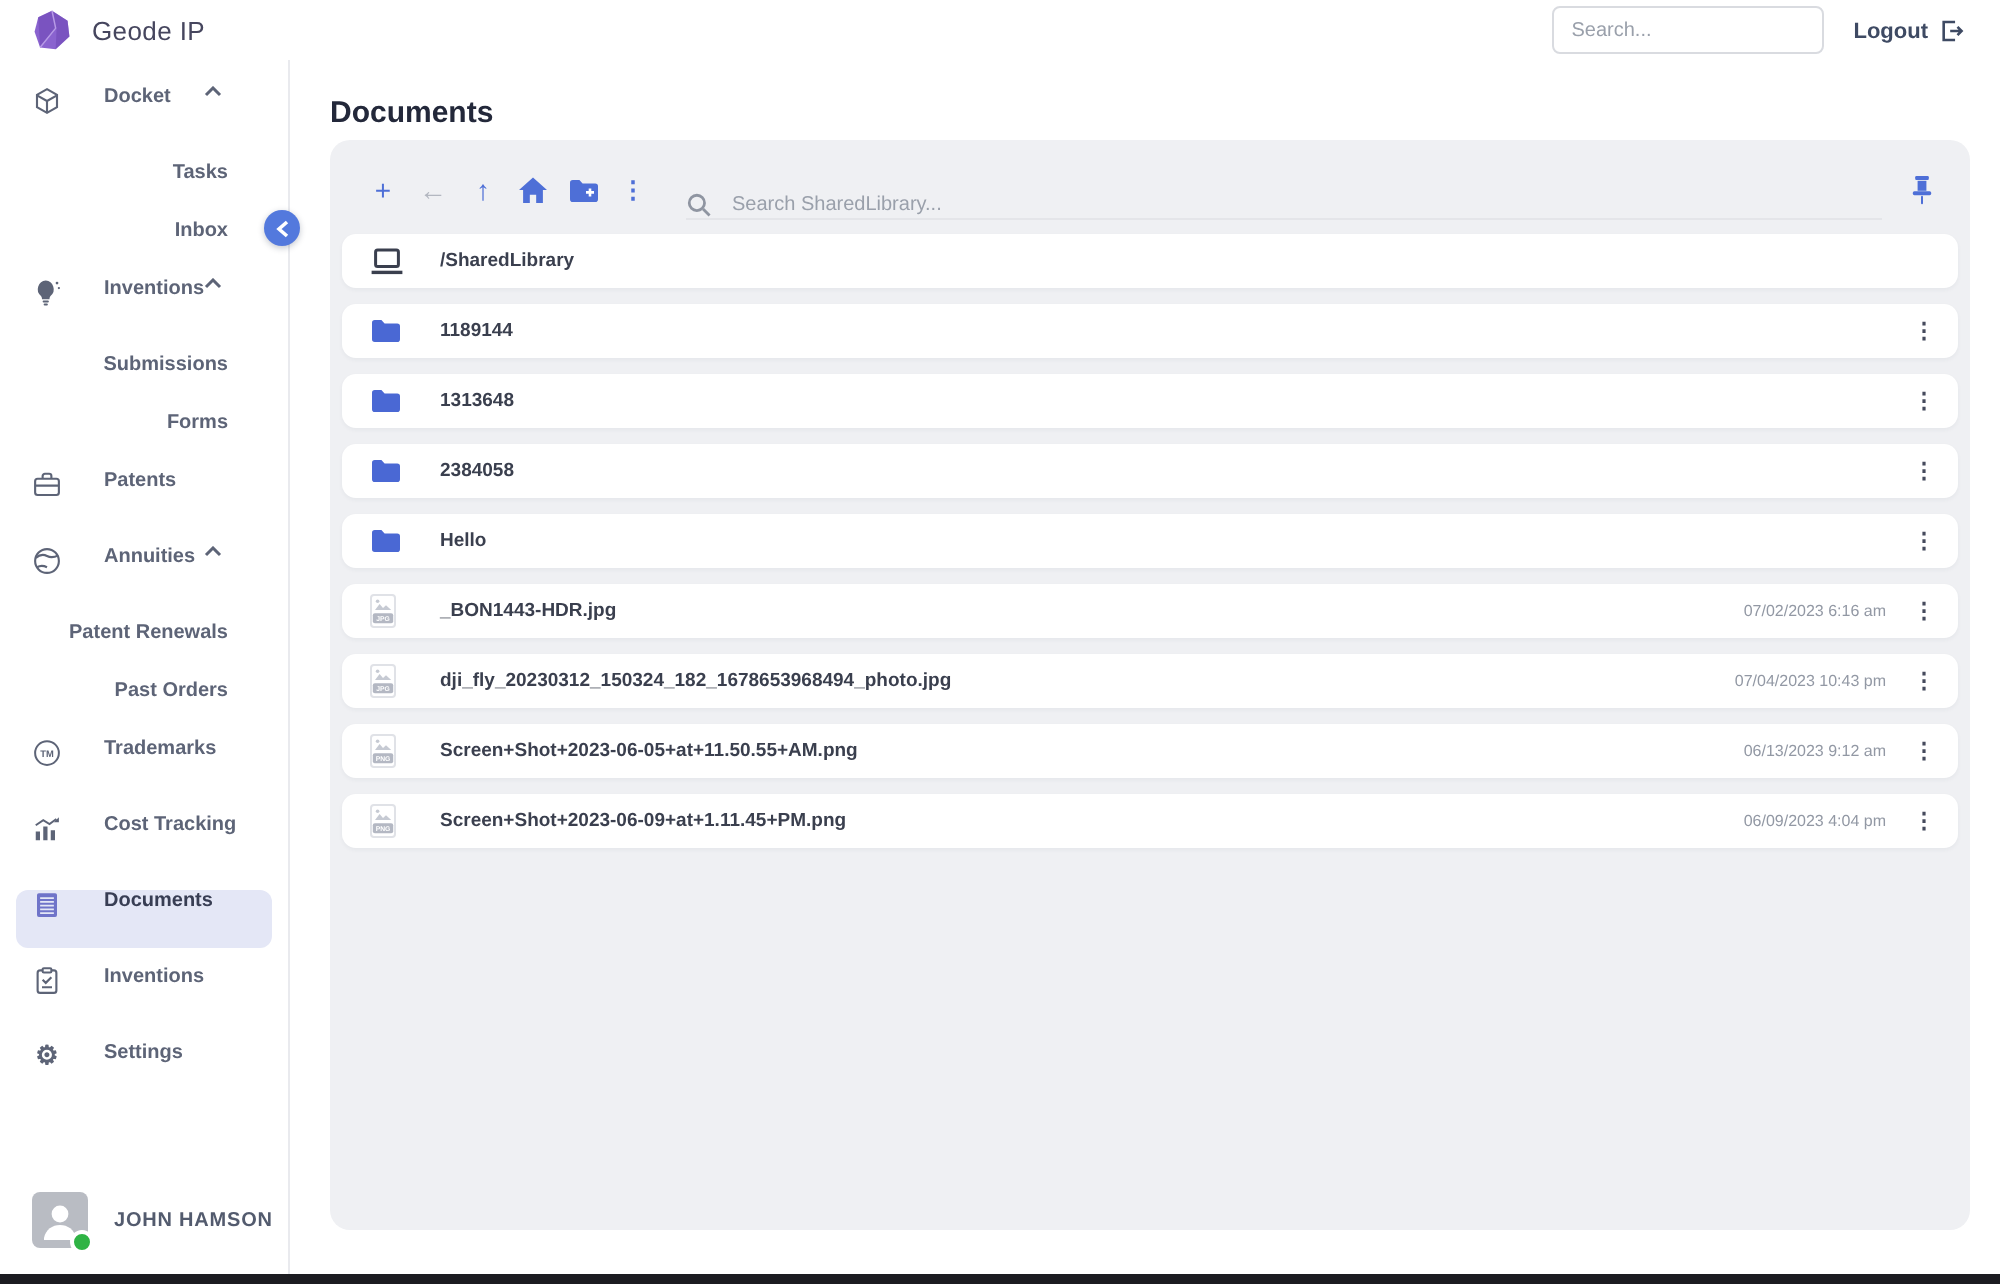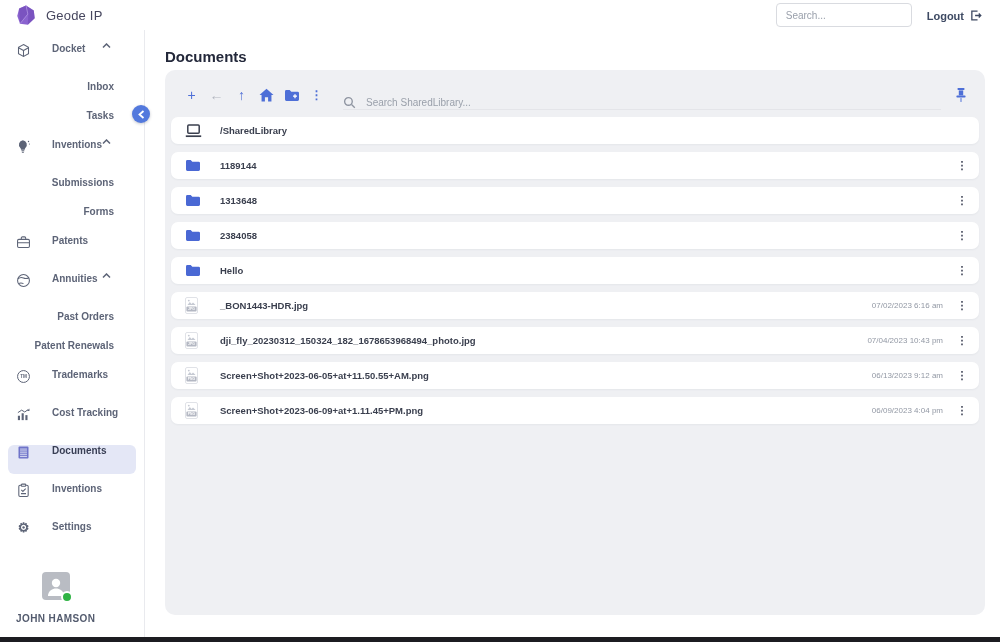--- a/index.html
+++ b/index.html
@@ -24,21 +24,21 @@
     font-size:10px;font-weight:600;cursor:pointer;}
   .side-item .s-icon{width:17px;display:flex;justify-content:center;color:#5d6477;flex:none;}
   .side-item .s-label{margin-left:20px;white-space:nowrap;}
   .side-item .s-chev{margin-left:auto;margin-right:19px;display:flex;color:#5d6477;}
   .side-item.selected{background:#e4e7f6;border-radius:6px;margin:0 8px;padding:0 6px 0 7px;color:#383e54;font-weight:700;}
   .side-item.selected .s-icon{color:#6f74c9;}
   .side-sub{height:29px;line-height:29px;text-align:right;padding-right:30px;color:#5d6477;
     font-size:10px;font-weight:600;cursor:pointer;}
   .group-gap{height:9px;}
   .gear-glyph{font-size:13px;line-height:1;}
-  .user-row{position:absolute;bottom:13px;left:16px;display:flex;align-items:center;gap:13px;flex-direction:column;}
+  .user-row{position:absolute;bottom:13px;left:16px;display:flex;align-items:center;gap:13px;}
   .avatar{width:28px;height:28px;background:#b9bcc3;border-radius:4px;position:relative;flex:none;}
   .online-dot{position:absolute;right:-3px;bottom:-3px;width:8px;height:8px;background:#2fb344;
     border:2px solid #fff;border-radius:50%;}
   .user-name{font-size:10px;font-weight:700;color:#535b6e;letter-spacing:.4px;white-space:nowrap;}
   .collapse-btn{position:absolute;top:105px;left:132px;width:18px;height:18px;border-radius:50%;
     background:#5379dd;color:#fff;display:flex;align-items:center;justify-content:center;
     z-index:6;box-shadow:0 1px 3px rgba(20,30,60,.25);cursor:pointer;}
   
   .main{position:absolute;left:146px;top:30px;right:0;bottom:5px;background:#fff;}
   .page-title{position:absolute;left:19px;top:18px;font-size:15px;font-weight:700;color:#23283a;}
@@ -102,22 +102,22 @@
           <path d="M12 12l8-4.5M12 12L4 7.5M12 12v9.5"></path>
       </svg>
     </span>
     <span class="s-label">Docket</span>
     <span class="s-chev">
       <svg width="9" height="6" viewBox="0 0 9 6" fill="none" stroke="currentColor" stroke-width="1.5">
           <path d="M1 4.5L4.5 1 8 4.5"></path>
         </svg>
     </span>
   </div>
+  <div class="side-sub">Tasks</div>
   <div class="side-sub">Inbox</div>
-  <div class="side-sub">Tasks</div>
 
   <div class="group-gap"></div>
   <div class="side-item">
     <span class="s-icon">
       <svg width="15" height="15" viewBox="0 0 24 24" fill="currentColor">
         <path d="M11 2a7 7 0 0 0-4 12.2c.7.7 1 1.7 1 2.8h6c0-1.1.3-2.1 1-2.8A7 7 0 0 0 11 2z"></path>
         <rect x="8.5" y="18" width="5" height="1.6" rx=".8"></rect>
           <rect x="9.3" y="20.4" width="3.4" height="1.6" rx=".8"></rect>
         <circle cx="20" cy="4" r="1.1"></circle>
           <circle cx="21.5" cy="8" r=".9"></circle>
@@ -152,22 +152,22 @@
         <path d="M3 9.5c3-2.5 6-3 9-1.5s6 1 9-.5M4 17c2.5-1.5 5-1.5 8 0"></path>
       </svg>
     </span>
     <span class="s-label">Annuities</span>
     <span class="s-chev">
       <svg width="9" height="6" viewBox="0 0 9 6" fill="none" stroke="currentColor" stroke-width="1.5">
           <path d="M1 4.5L4.5 1 8 4.5"></path>
         </svg>
     </span>
   </div>
+  <div class="side-sub">Patent Renewals</div>
   <div class="side-sub">Past Orders</div>
-  <div class="side-sub">Patent Renewals</div>
 
   <div class="group-gap"></div>
   <div class="side-item">
     <span class="s-icon">
       <svg width="15" height="15" viewBox="0 0 24 24">
         <circle cx="12" cy="12" r="9.5" fill="none" stroke="currentColor" stroke-width="1.6"></circle>
         <text x="12" y="15" text-anchor="middle" font-size="7.5" font-weight="bold" fill="currentColor" font-family="Liberation Sans, sans-serif">TM</text>
       </svg>
     </span>
     <span class="s-label">Trademarks</span>

